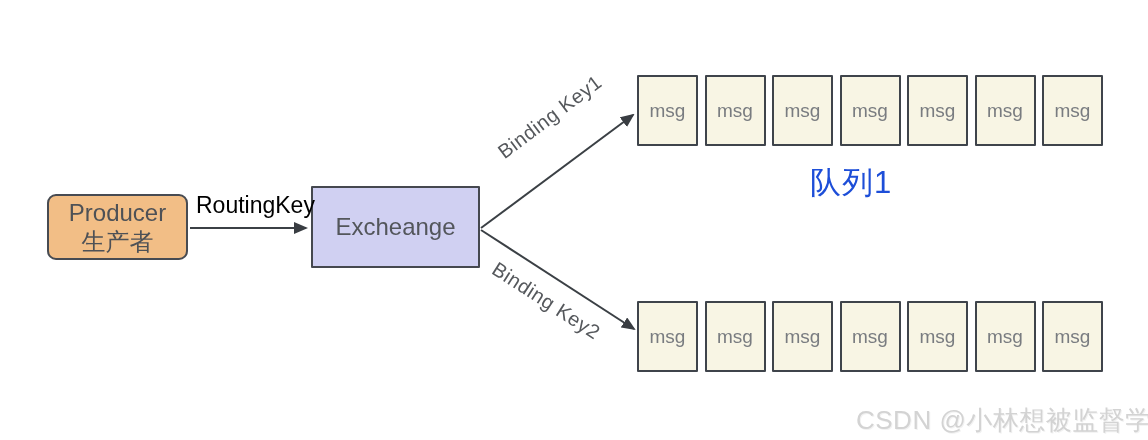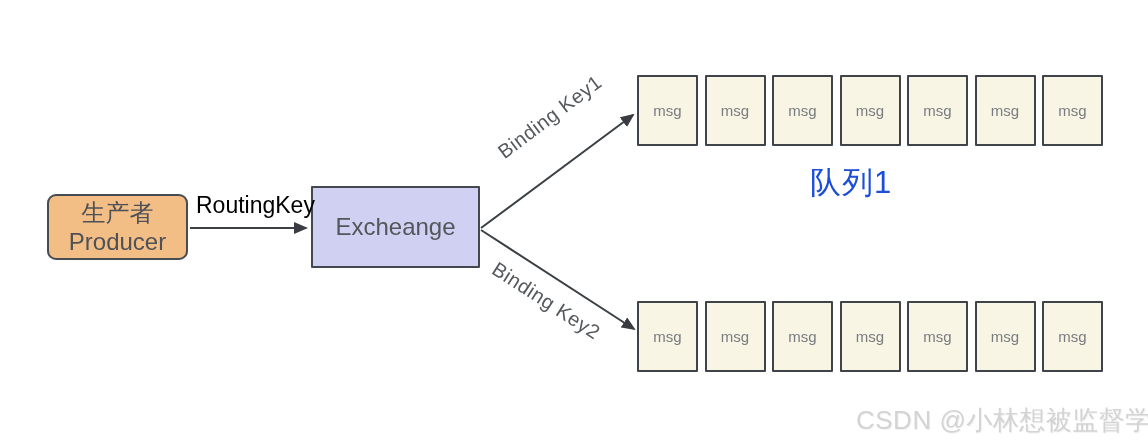--- a/index.html
+++ b/index.html
@@ -27,21 +27,21 @@
   .bindkey{color:#55585C;font-size:20px;letter-spacing:0.5px;}
   .bind1{left:550px;top:117px;transform:translate(-50%,-50%) rotate(-37deg);}
   .bind2{left:546px;top:301px;transform:translate(-50%,-50%) rotate(33deg);}
   .queue{position:absolute;display:flex;gap:6.5px;z-index:2;}
   .queue1{left:637px;top:75px;}
   .queue2{left:637px;top:301px;}
   .msg{
     width:61px;height:71px;box-sizing:border-box;
     background:#F8F5E4;border:2.5px solid #3F444B;border-radius:1px;
     display:flex;align-items:center;justify-content:center;
-    color:#797C80;font-size:15px;
+    color:#797C80;font-size:19px;
   }
   .qlabel{position:absolute;color:#1d4ed8;font-size:31px;z-index:3;letter-spacing:1px;}
   .q1{left:810px;top:162px;}
   .q2{left:836px;top:399px;}
   .watermark{
     position:absolute;left:856px;top:403px;z-index:2;white-space:nowrap;
     color:#D3D3D3;font-size:26px;letter-spacing:0.5px;
     text-shadow:1px 1px 0 #f2f2f2;
   }
 </style>
@@ -55,22 +55,22 @@
       <marker id="arrowhead" markerUnits="userSpaceOnUse" markerWidth="14" markerHeight="12" refX="12" refY="6" orient="auto">
         <path d="M0,0 L14,6 L0,12 Z" fill="#393D42"></path>
       </marker>
     </defs>
     <line x1="190" y1="228" x2="306" y2="228" stroke="#3B4045" stroke-width="2" marker-end="url(#arrowhead)"></line>
     <line x1="481" y1="228" x2="633" y2="115" stroke="#3B4045" stroke-width="2" marker-end="url(#arrowhead)"></line>
     <line x1="481" y1="230" x2="634" y2="329" stroke="#3B4045" stroke-width="2" marker-end="url(#arrowhead)"></line>
   </svg>
 
   <div class="box producer">
+    <div>Producer</div>
     <div>生产者</div>
-    <div>Producer</div>
   </div>
 
   <div class="lbl routing">RoutingKey</div>
 
   <div class="box exchange">
     <div>Excheange</div>
   </div>
 
   <div class="lbl bindkey bind1">Binding Key1</div>
   <div class="lbl bindkey bind2">Binding Key2</div>

